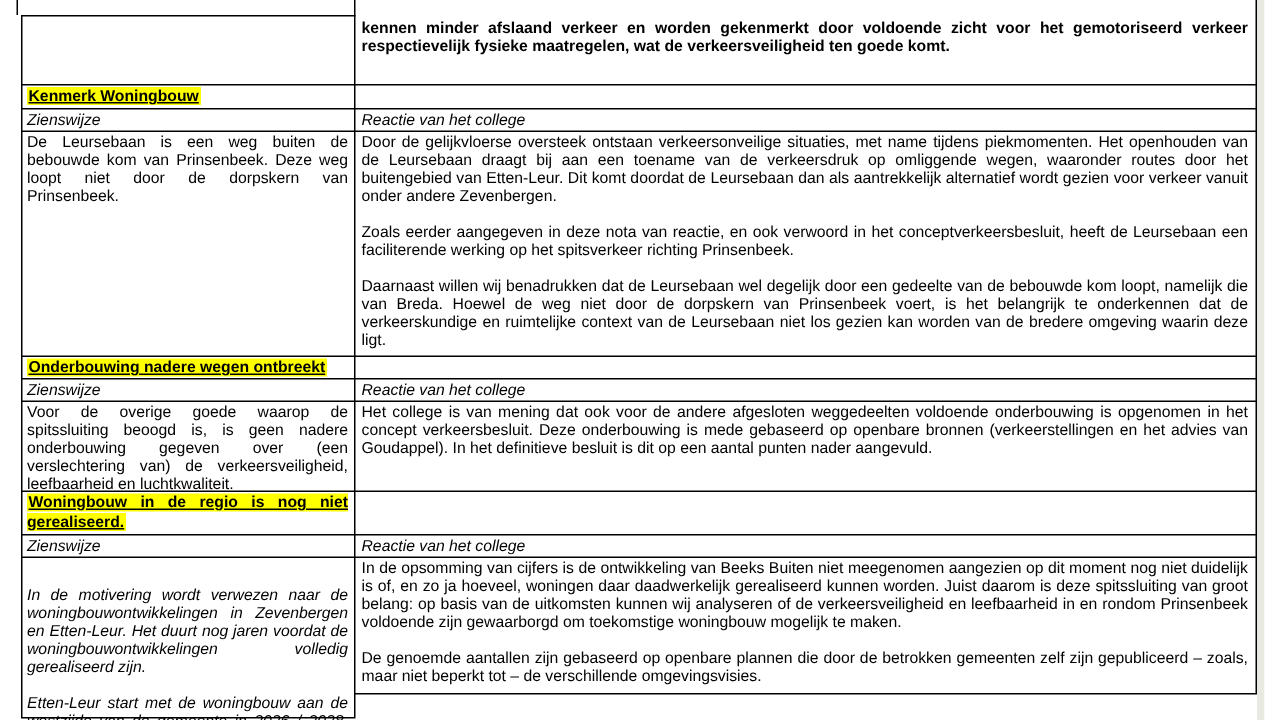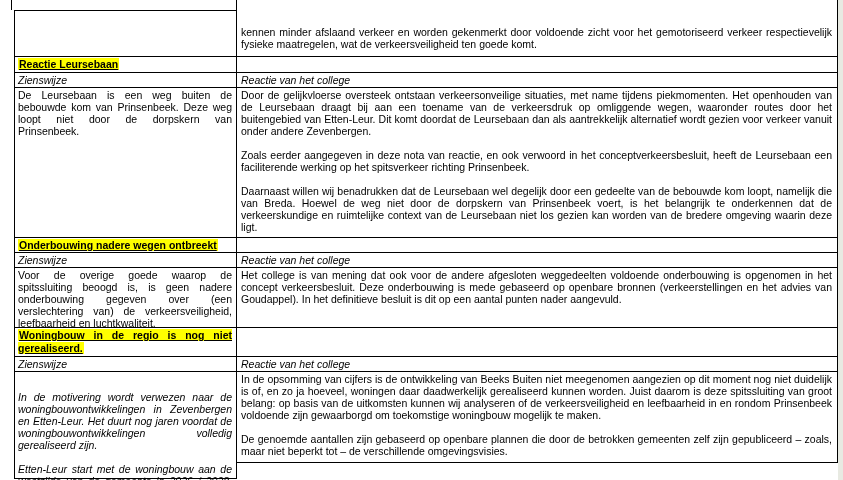--- a/index.html
+++ b/index.html
@@ -59,26 +59,26 @@
   <div class="hline" style="left:14px; top:87px; width:824px;"></div>
   <div class="hline" style="left:14px; top:237px; width:824px;"></div>
   <div class="hline" style="left:14px; top:252px; width:824px;"></div>
   <div class="hline" style="left:14px; top:267px; width:824px;"></div>
   <div class="hline" style="left:14px; top:327px; width:824px;"></div>
   <div class="hline" style="left:14px; top:356px; width:824px;"></div>
   <div class="hline" style="left:14px; top:371px; width:824px;"></div>
   <div class="hline" style="left:236px; top:462px; width:602px;"></div>
   <div class="hline" style="left:14px; top:478px; width:223px;"></div>
 
-  <div class="txt rcol" style="top:26px;">
+  <div class="txt rcol" style="top:13px;font-weight:bold;">
     <p>kennen minder afslaand verkeer en worden gekenmerkt door voldoende zicht voor het gemotoriseerd verkeer respectievelijk fysieke maatregelen, wat de verkeersveiligheid ten goede komt.</p>
   </div>
 
   <div class="sec-header" style="top:58px;">
-    <span class="hl">Reactie Leursebaan</span>
+    <span class="hl">Kenmerk Woningbouw</span>
   </div>
   <div class="label" style="left:18px; top:74px;">Zienswijze</div>
   <div class="label" style="left:241px; top:74px;">Reactie van het college</div>
 
   <div class="txt lcol" style="top:89px;">
     <p>De Leursebaan is een weg buiten de bebouwde kom van Prinsenbeek. Deze weg loopt niet door de dorpskern van Prinsenbeek.</p>
   </div>
   <div class="txt rcol" style="top:89px;">
     <p>Door de gelijkvloerse oversteek ontstaan verkeersonveilige situaties, met name tijdens piekmomenten. Het openhouden van de Leursebaan draagt bij aan een toename van de verkeersdruk op omliggende wegen, waaronder routes door het buitengebied van Etten-Leur. Dit komt doordat de Leursebaan dan als aantrekkelijk alternatief wordt gezien voor verkeer vanuit onder andere Zevenbergen.</p>
     <p>Zoals eerder aangegeven in deze nota van reactie, en ook verwoord in het conceptverkeersbesluit, heeft de Leursebaan een faciliterende werking op het spitsverkeer richting Prinsenbeek.</p>

